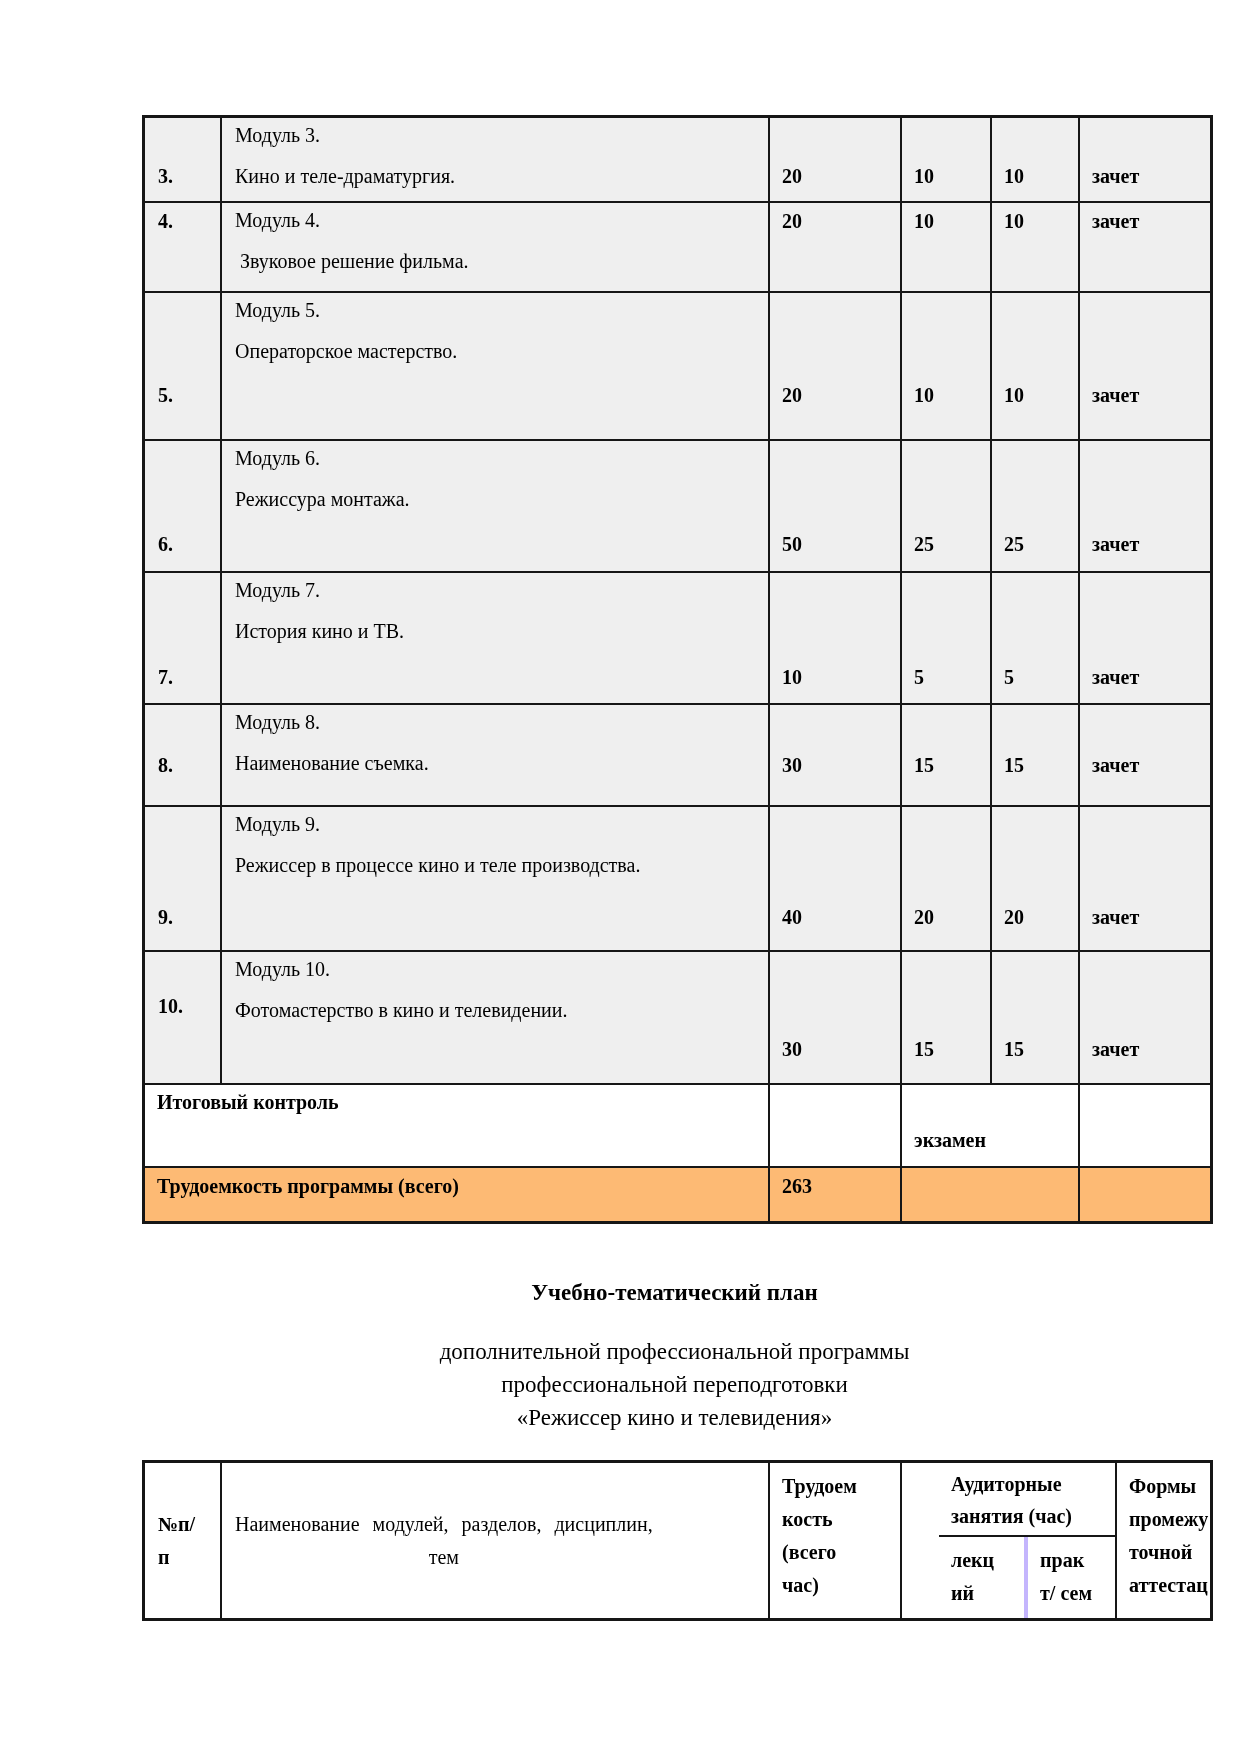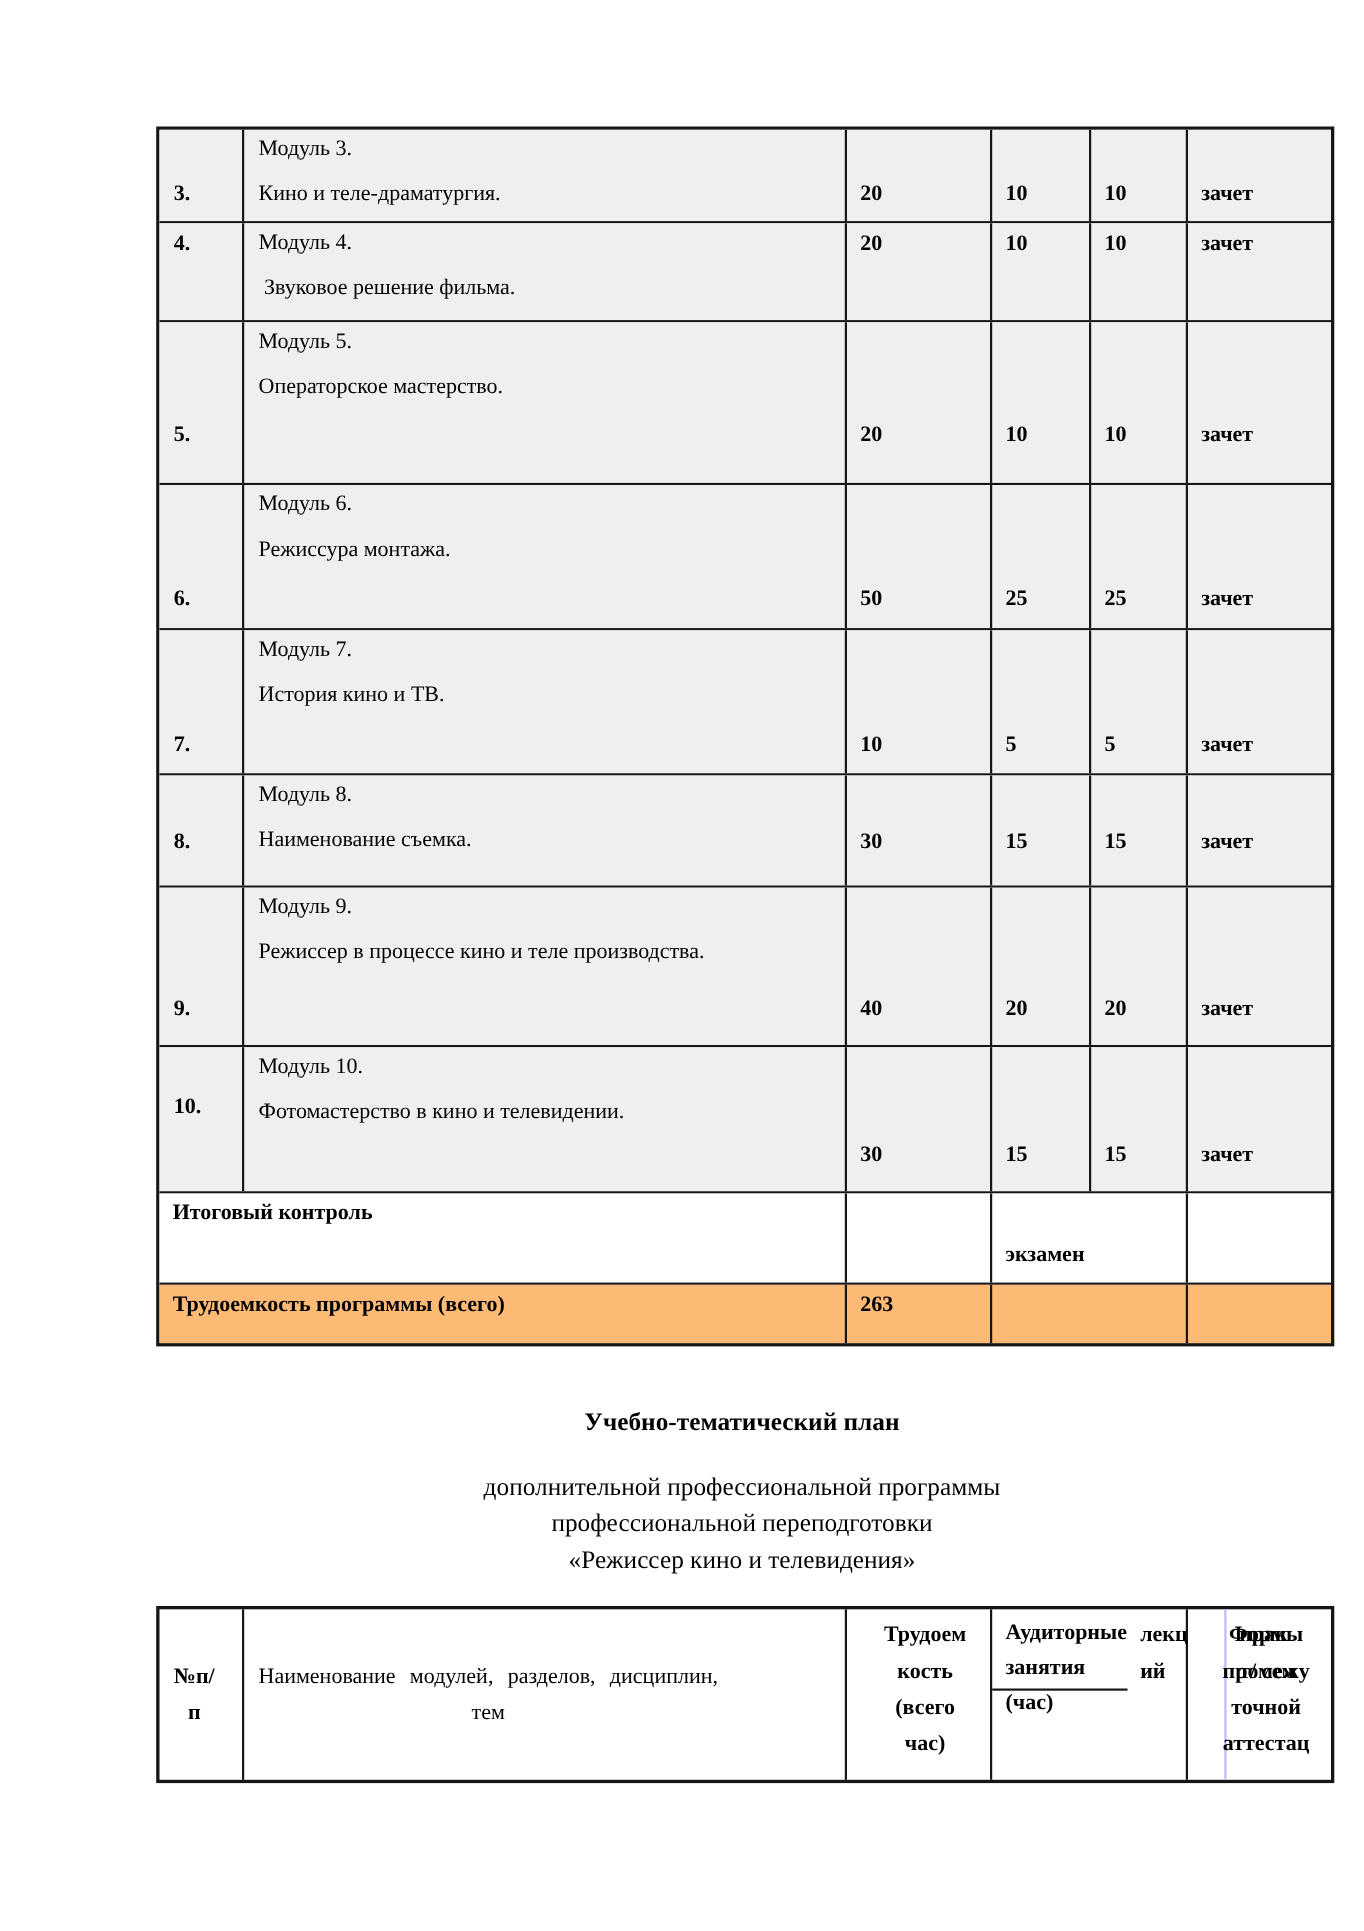--- a/index.html
+++ b/index.html
@@ -40,29 +40,29 @@
   .blbl{display:block;padding:7px 0 0 12px;font-weight:700;}
   .rtotal .blbl{padding-top:8px;}
 
   
   .heading{position:absolute;left:142px;top:1280px;width:1065px;text-align:center;}
   .h-title{font-size:23px;font-weight:700;margin:0 0 29px 0;}
   .h-sub{font-size:23px;line-height:33px;}
 
   
   .table2{left:142px;top:1460px;width:1071px;height:161px;display:flex;}
-  .hcell{box-sizing:border-box;border-right:2px solid #161616;font-size:20px;line-height:33px;white-space:pre-line;overflow:hidden;text-align:center;}
+  .hcell{box-sizing:border-box;border-right:2px solid #161616;font-size:20px;line-height:33px;white-space:pre-line;overflow:hidden;}
   .hnum{width:77px;display:flex;align-items:center;padding-left:13px;font-weight:700;}
   .hname{width:548px;display:flex;align-items:center;padding:0 8px 0 13px;word-spacing:8px;text-align:center;}
   .hwork{width:132px;padding:7px 0 0 12px;font-weight:700;}
-  .hgroup{width:178px;border-right:2px solid #161616;display:flex;flex-direction:row;box-sizing:border-box;}
+  .hgroup{width:178px;border-right:2px solid #161616;display:flex;flex-direction:column;box-sizing:border-box;margin-left:37px;}
   .hgtop{height:74px;border-bottom:2px solid #161616;padding:5px 0 0 12px;font-weight:700;white-space:pre-line;line-height:32px;font-size:20px;box-sizing:border-box;}
   .hgbottom{display:flex;flex:1;}
   .hsub{box-sizing:border-box;padding:7px 0 0 12px;font-weight:700;white-space:pre-line;line-height:33px;font-size:20px;}
-  .hlek{width:90px;border-right:2px solid #c4b5fd;}
+  .hlek{width:90px;border-right:4px solid #c4b5fd;}
   .hprak{width:88px;}
   .hforms{width:130px;flex:1;padding:7px 0 0 12px;font-weight:700;border-right:none;}
 </style>
 </head>
 <body>
 
 <div class="page">
 
   <div class="tbl table1">
 

